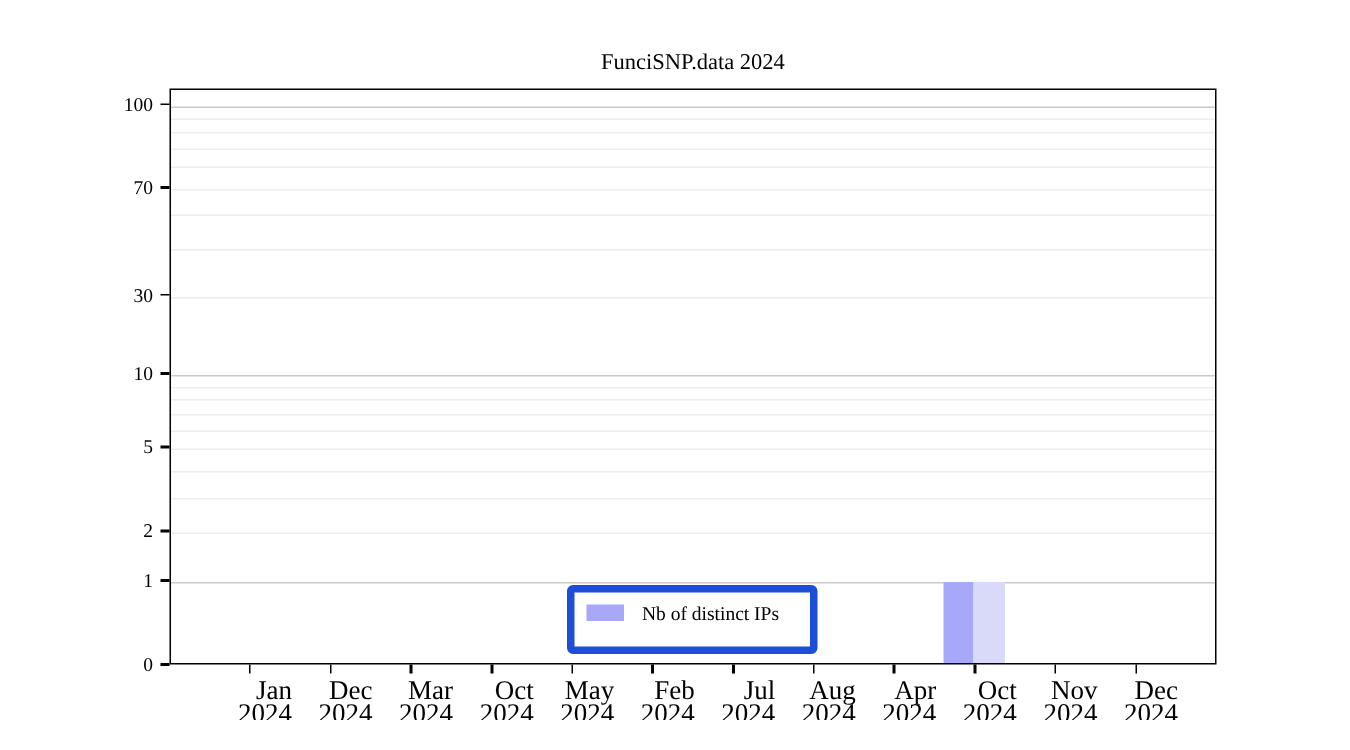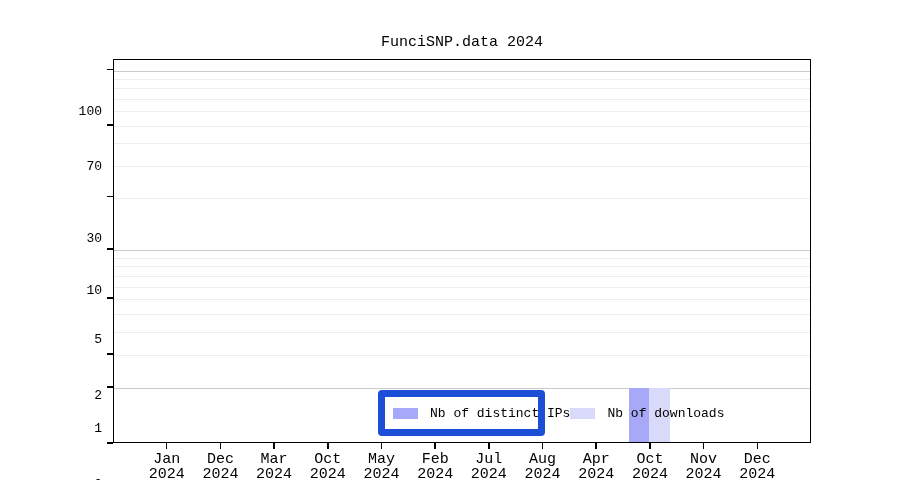--- a/index.html
+++ b/index.html
@@ -1,21 +1,21 @@
 <!DOCTYPE html>
 <html><head>
 <meta charset="utf-8">
 <style>
   html, body { margin: 0; padding: 0; background: #ffffff; }
   .figure {
     position: relative;
     width: 900px;
     height: 480px;
     background: #ffffff;
-    font-family: Liberation Mono, monospace;
+    font-family: Liberation Serif, serif;
     color: #000;
     overflow: hidden;
   }
   .chart-title {
     position: absolute;
     left: 113px;
     top: 34px;
     width: 698px;
     text-align: center;
     font-size: 15px;
@@ -46,49 +46,48 @@
     height: 1.6px;
     background: #000;
   }
   .y-tick-label {
     position: absolute;
     width: 60px;
     text-align: right;
     font-size: 13px;
     line-height: 16px;
     color: #000;
-    margin-top: 42px;
   }
   .x-tick {
     position: absolute;
     width: 1.6px;
     height: 6px;
     background: #000;
   }
   .x-tick-label {
     position: absolute;
     width: 56px;
-    text-align: center;
-    font-size: 15px;
+    text-align: right;
+    font-size: 18px;
     line-height: 14.5px;
     color: #000;
   }
   .legend {
     position: absolute;
     left: 378px;
     top: 390px;
     width: 167px;
     height: 46px;
     box-sizing: border-box;
     background: #ffffff;
-    border: 7px solid #1d4ed8;
+    border: 5px solid #1d4ed8;
     border-radius: 4px;
     padding: 6px 9px 6px 8px;
     display: flex;
-    flex-direction: row;
+    flex-direction: column;
     justify-content: space-between;
   }
   .legend-row {
     display: flex;
     align-items: center;
     justify-content: flex-start;
   }
   .legend-swatch {
     width: 25px;
     height: 11px;
@@ -215,18 +214,14 @@
         <div>Dec</div>
         <div>2024</div>
       </div>
     </div>
 
   <div class="legend" id="legend">
       <div class="legend-row">
         <div class="legend-swatch" style="background: rgb(168, 168, 248);"></div>
         <div class="legend-label">Nb of distinct IPs</div>
       </div>
-      <div class="legend-row">
-        <div class="legend-swatch" style="background: rgb(217, 217, 249);"></div>
-        <div class="legend-label">Nb of downloads</div>
-      </div>
     </div>
 </div>
 
 </body></html>

